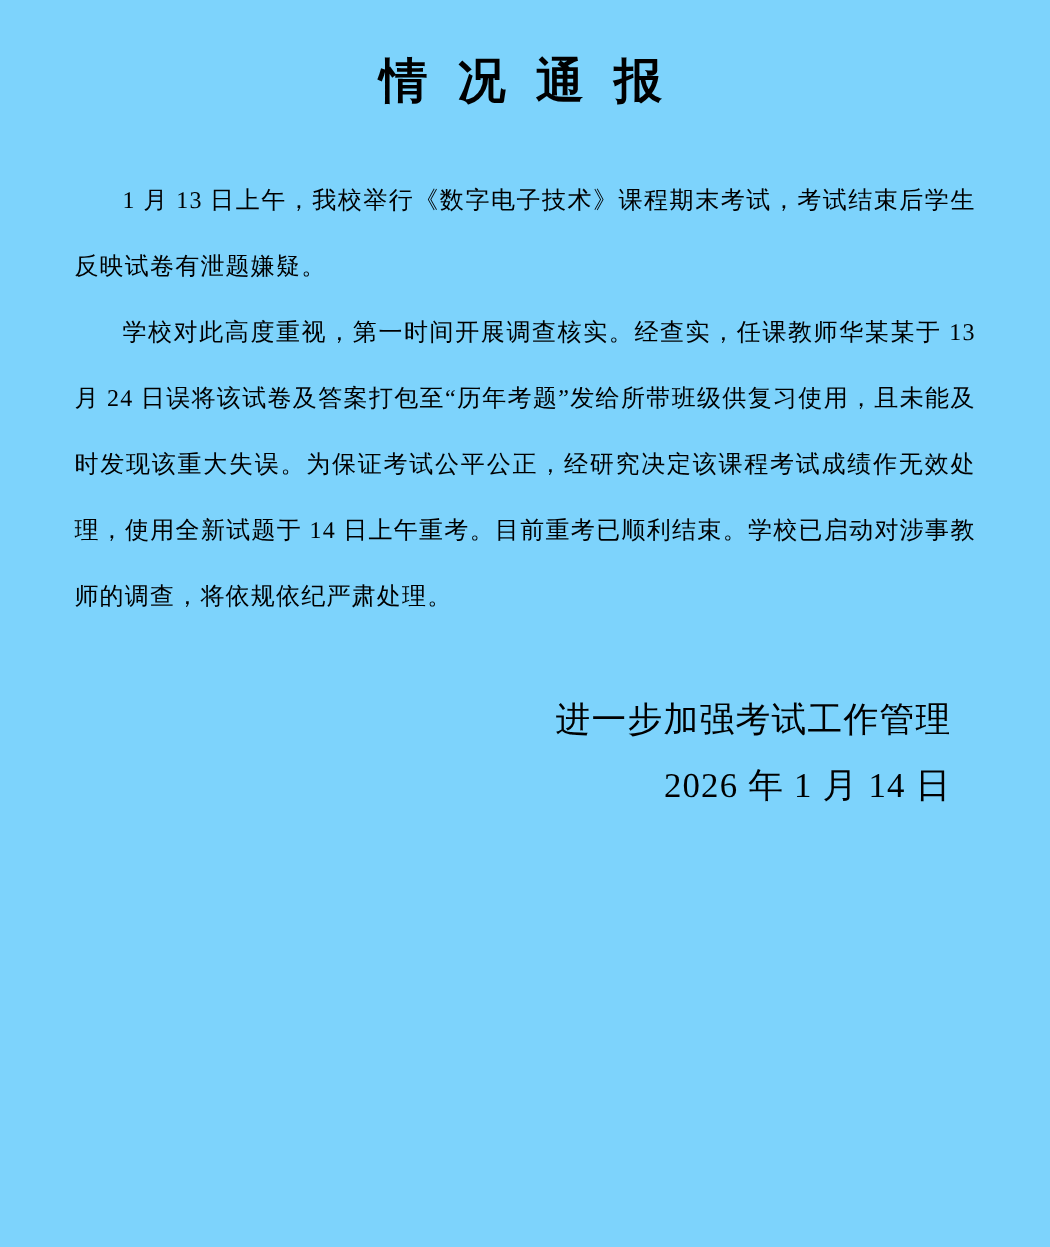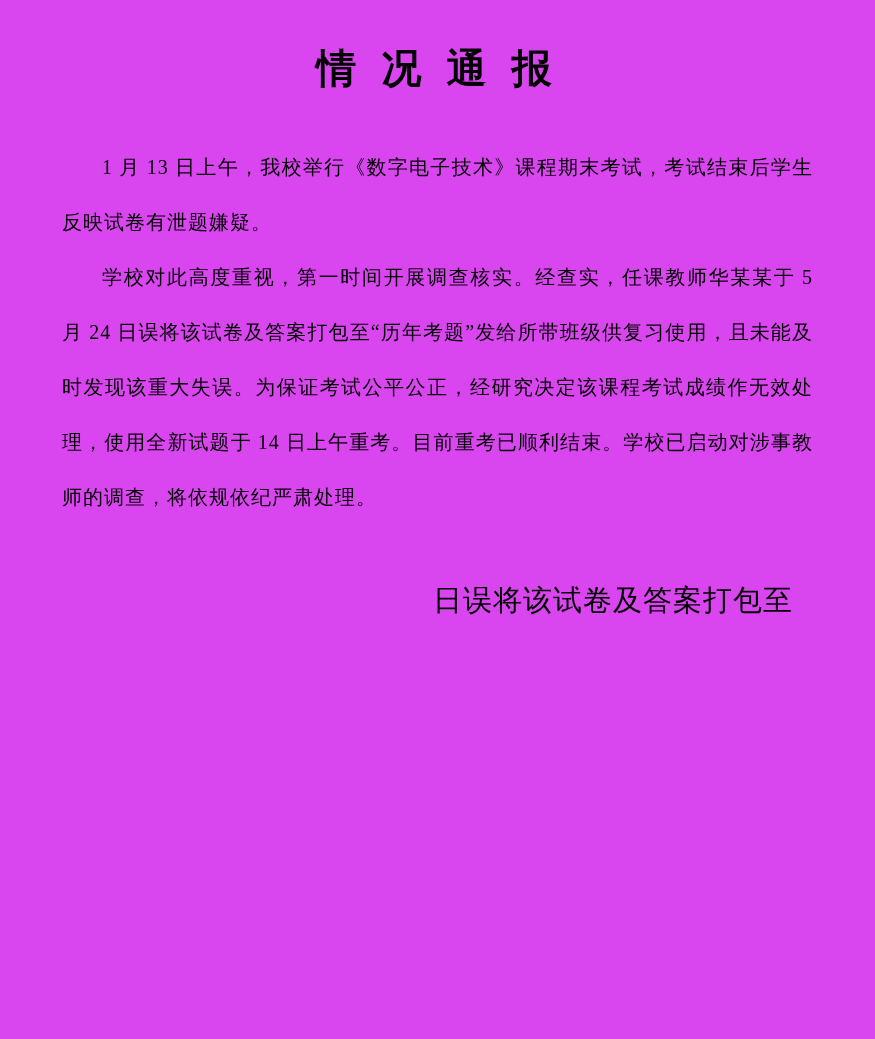--- a/index.html
+++ b/index.html
@@ -5,21 +5,21 @@
   html, body {
     margin: 0;
     padding: 0;
     background: #ffffff;
   }
   .page {
     position: relative;
     width: 875px;
     height: 1039px;
     box-sizing: border-box;
-    background: #d946ef;
+    background: #7dd3fc;
     color: #000000;
     padding: 46px 62px 0 62px;
     overflow: hidden;
     font-family: "Liberation Serif", "DejaVu Serif", serif;
   }
   .doc-title {
     margin: 0;
     text-align: center;
     font-family: "Liberation Sans", "DejaVu Sans", sans-serif;
     font-weight: 700;
@@ -53,19 +53,20 @@
   }
 </style>
 </head>
 <body>
 
 <div class="page">
   <h1 class="doc-title">情 况 通 报</h1>
 
   <div class="doc-body">
     <p>1 月 13 日上午，我校举行《数字电子技术》课程期末考试，考试结束后学生反映试卷有泄题嫌疑。</p>
-    <p>学校对此高度重视，第一时间开展调查核实。经查实，任课教师华某某于 5 月 24 日误将该试卷及答案打包至“历年考题”发给所带班级供复习使用，且未能及时发现该重大失误。为保证考试公平公正，经研究决定该课程考试成绩作无效处理，使用全新试题于 14 日上午重考。目前重考已顺利结束。学校已启动对涉事教师的调查，将依规依纪严肃处理。</p>
+    <p>学校对此高度重视，第一时间开展调查核实。经查实，任课教师华某某于 13 月 24 日误将该试卷及答案打包至“历年考题”发给所带班级供复习使用，且未能及时发现该重大失误。为保证考试公平公正，经研究决定该课程考试成绩作无效处理，使用全新试题于 14 日上午重考。目前重考已顺利结束。学校已启动对涉事教师的调查，将依规依纪严肃处理。</p>
   </div>
 
   <div class="sign-block">
-    <p>日误将该试卷及答案打包至</p>
+    <p>进一步加强考试工作管理</p>
+    <p>2026 年 1 月 14 日</p>
   </div>
 </div>
 
 </body></html>

